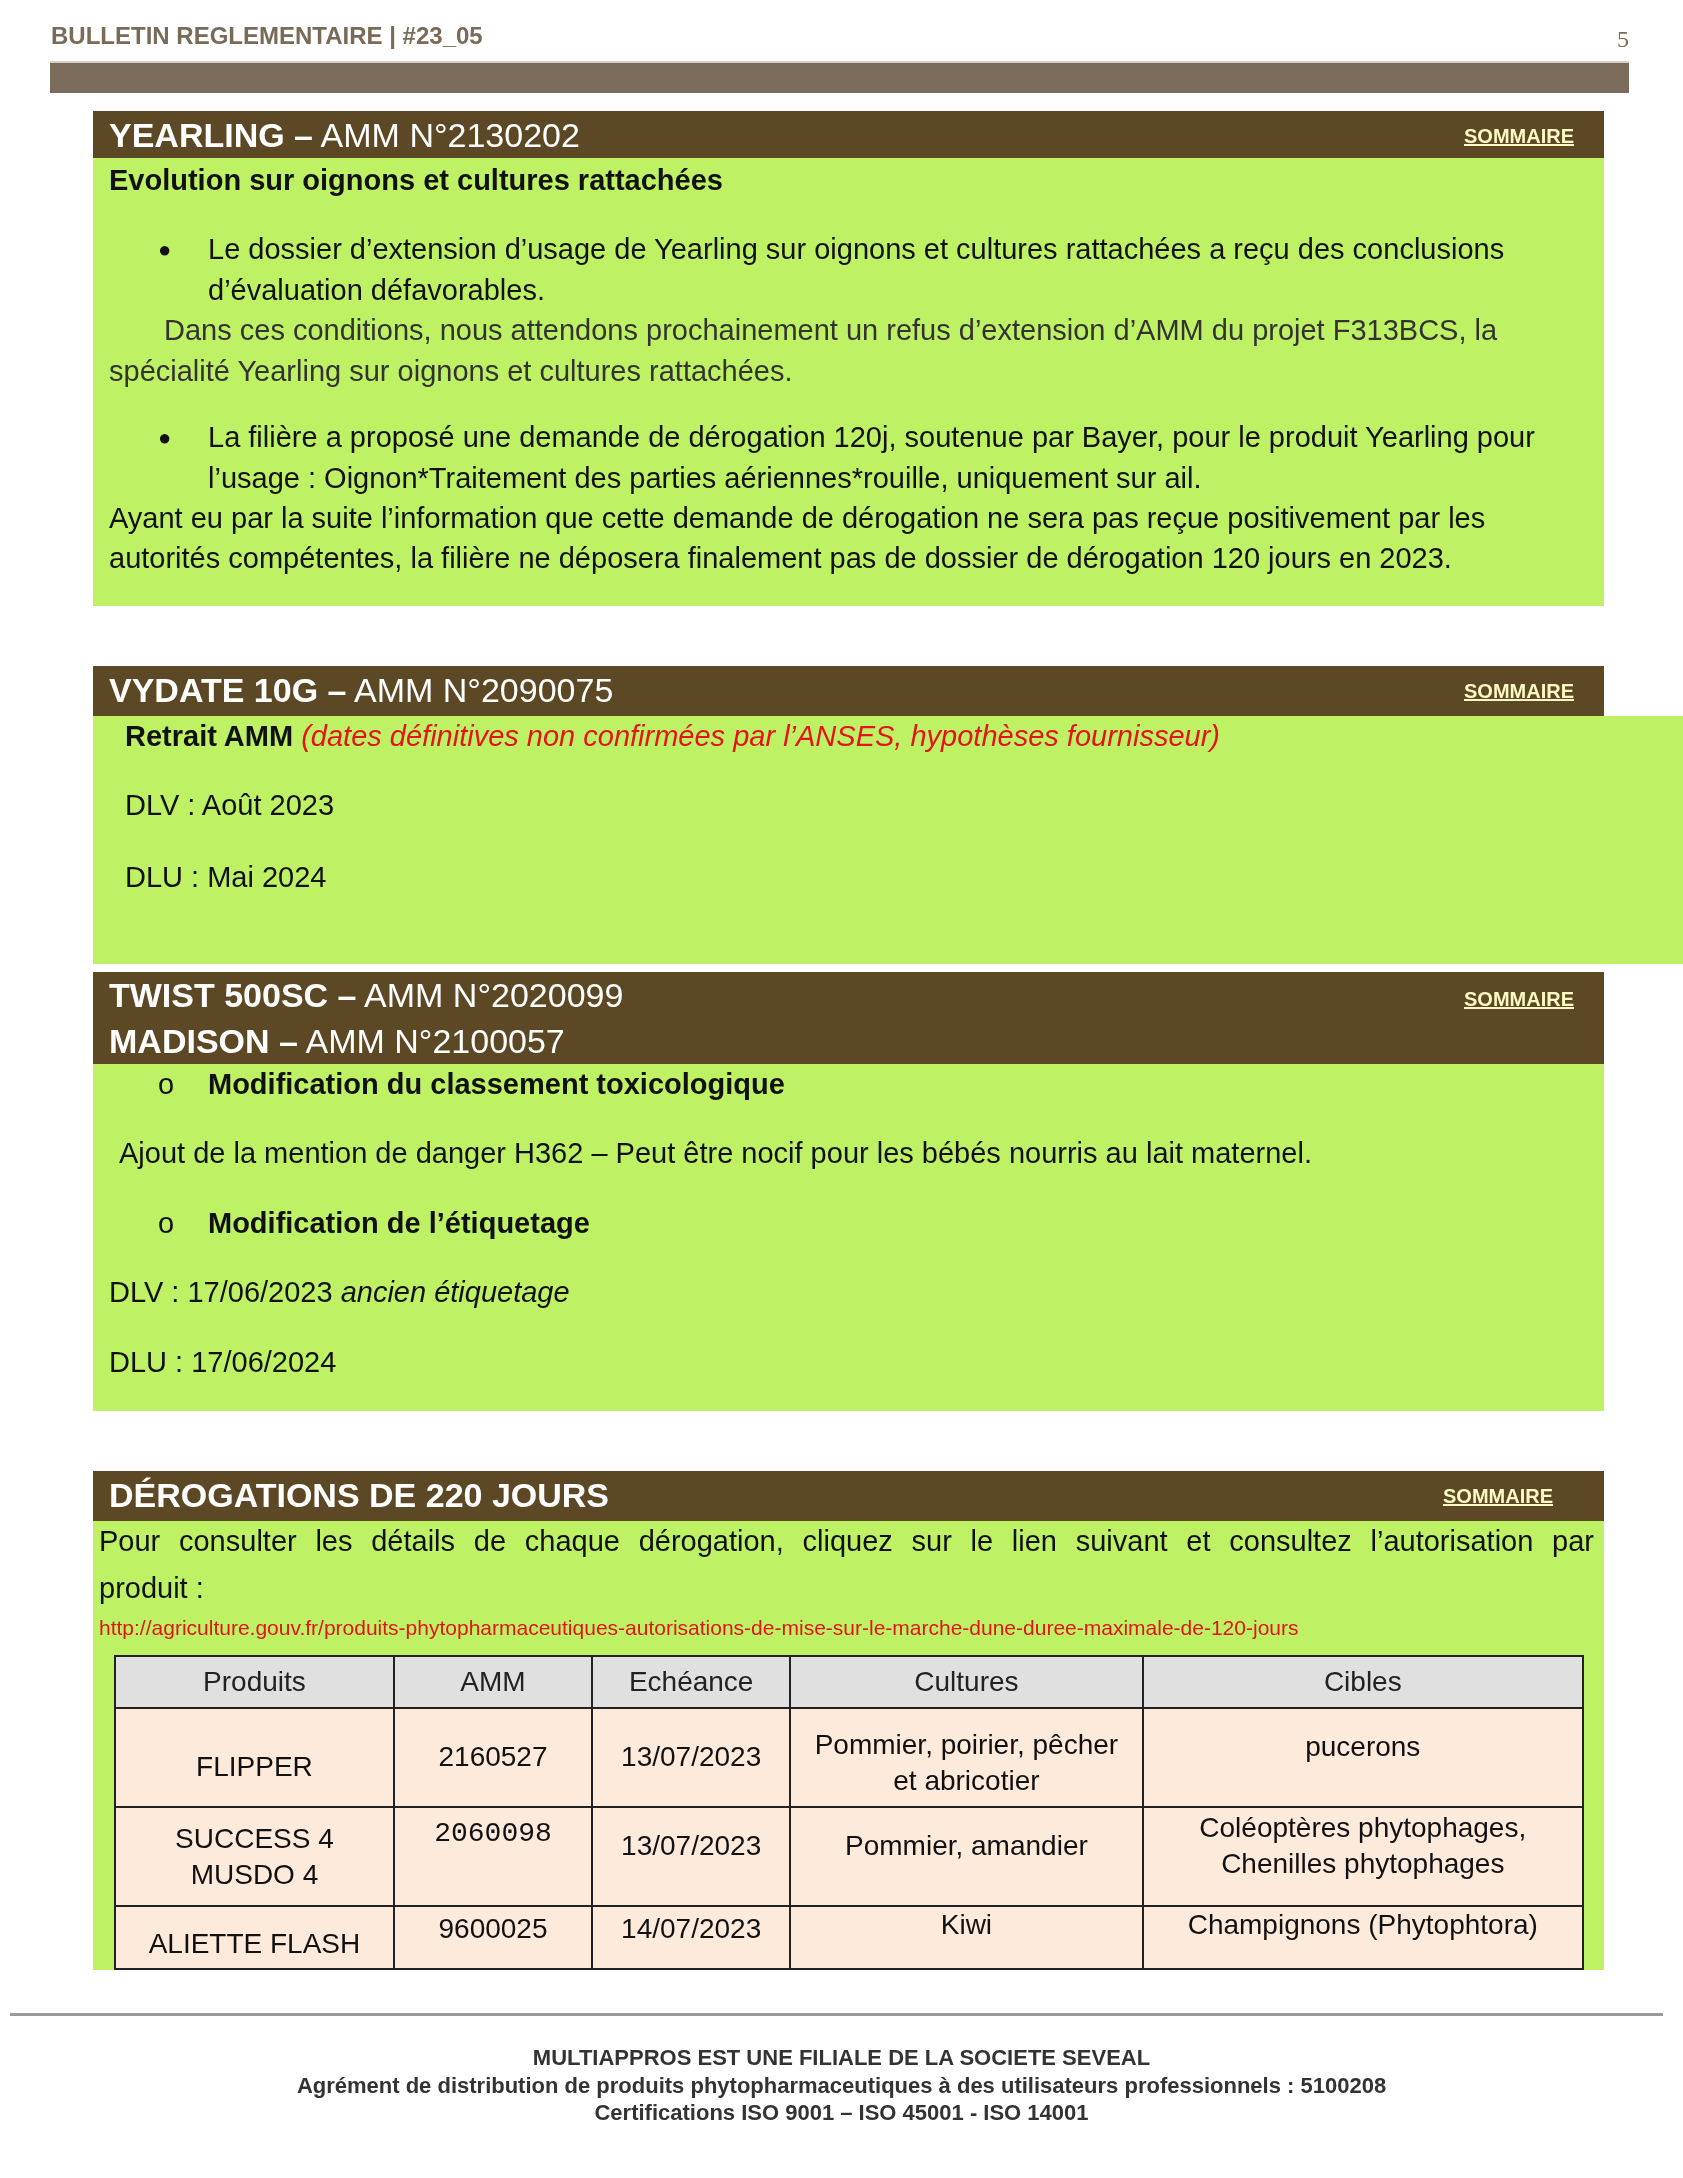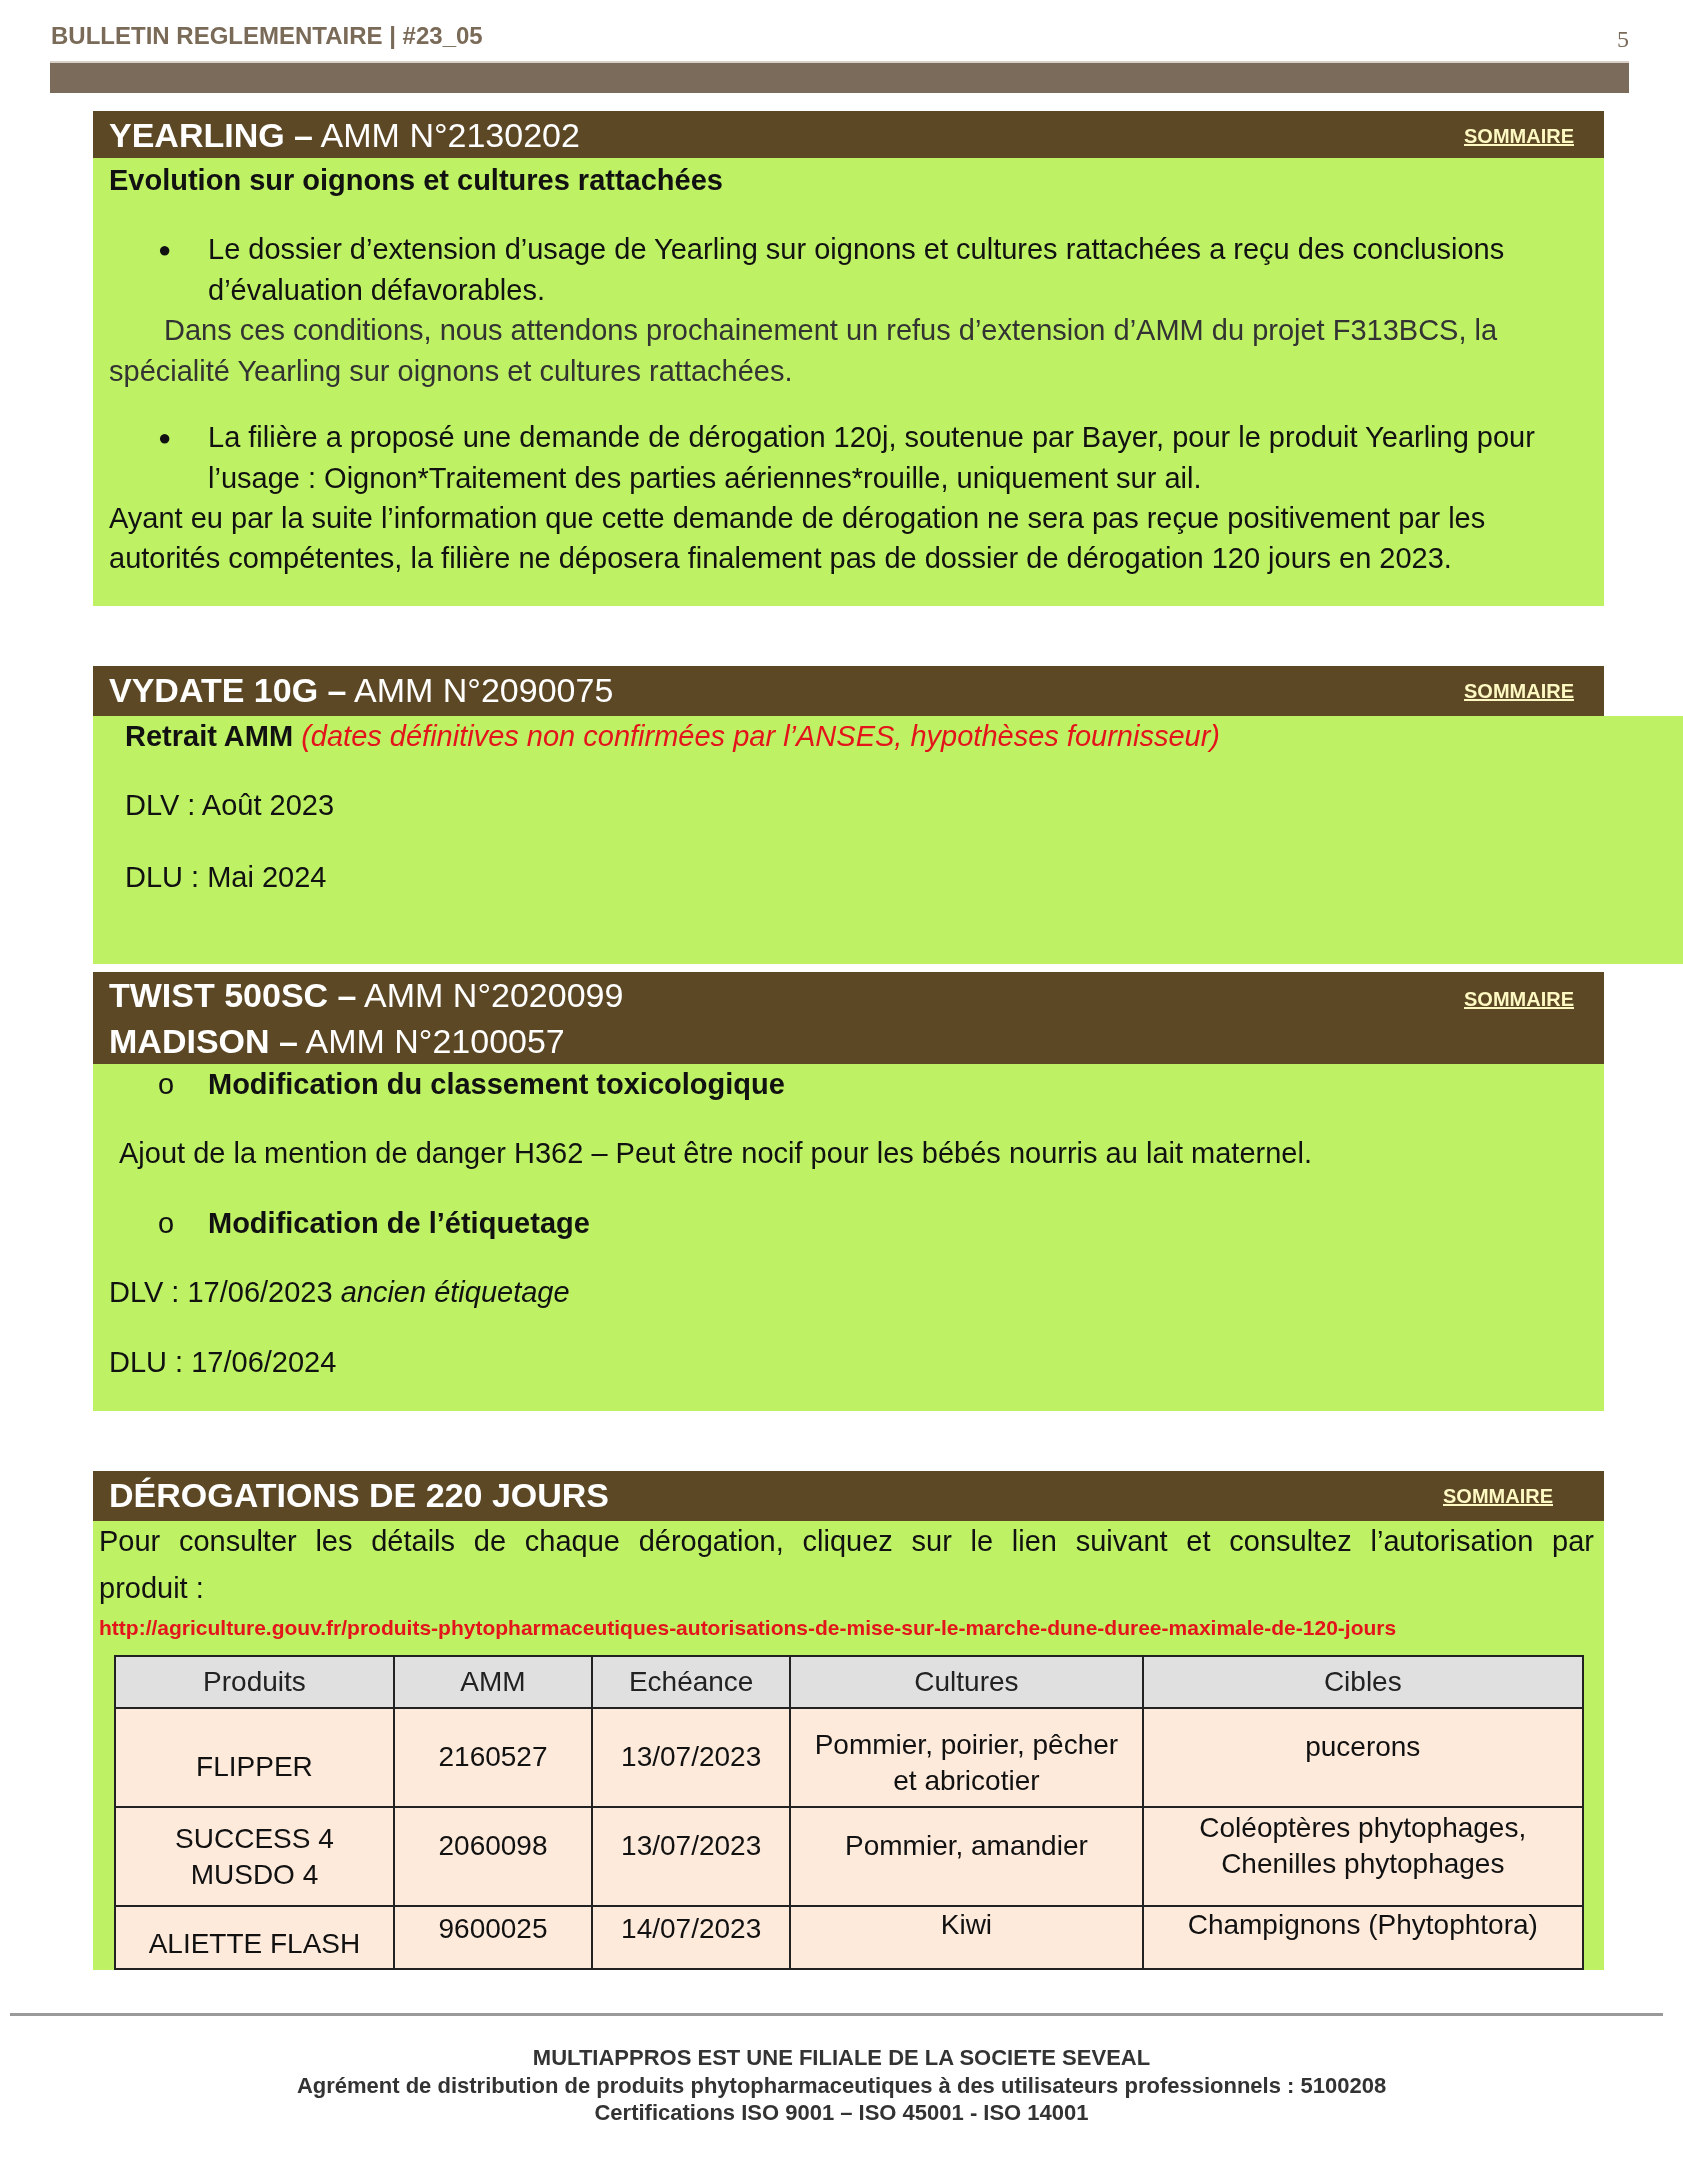--- a/index.html
+++ b/index.html
@@ -12,21 +12,21 @@
   .section-head { position:absolute; left:93px; width:1511px; background:#5c4824; color:#fff; box-sizing:border-box; padding-left:16px; }
   .section-head .title { font-size:34px; line-height:48px; }
   .section-head .title b { font-weight:bold; }
   .sommaire { position:absolute; right:30px; top:14px; font-size:20px; font-weight:bold; color:#fef9c3; text-decoration:underline; cursor:pointer; }
   .panel { position:absolute; left:93px; width:1511px; background:#bef264; box-sizing:border-box; }
 
   .txt { position:absolute; font-size:29px; line-height:41px; color:#111; }
   .bullet { position:absolute; font-size:22px; }
   .red-it { color:#e4141b; font-style:italic; }
   .grey { color:#333; }
-  .link { position:absolute; left:99px; top:1616px; font-size:21px; font-weight:bold; color:#e4141b; cursor:pointer; }
+  .link { position:absolute; left:99px; top:1616px; font-size:21px; font-weight:normal; color:#e4141b; cursor:pointer; }
 
   table.derog { position:absolute; left:114px; top:1655px; width:1470px; border-collapse:collapse; font-size:28px; }
   table.derog th { background:#e0e0e0; font-weight:normal; height:48px; border:2px solid #222; color:#222; }
   table.derog td { border:2px solid #222; text-align:center; vertical-align:middle; line-height:36px; background:#feeadb; }
 
   .footer-line { position:absolute; left:10px; top:2013px; width:1653px; height:3px; background:#9a9a9a; }
   .footer { position:absolute; left:0; width:1683px; text-align:center; font-weight:bold; font-size:22px; color:#333; }
 </style>
 </head>
 <body>
@@ -107,21 +107,21 @@
           <div>Pommier, poirier, pêcher</div>
           <div>et abricotier</div>
         </td>
       <td style="vertical-align:top;padding-top:20px;">pucerons</td>
     </tr>
     <tr style="height:99px;">
       <td>
           <div>SUCCESS 4</div>
           <div>MUSDO 4</div>
         </td>
-      <td style="vertical-align:top;padding-top:20px;">2060098</td>
+      <td style="vertical-align:top;padding-top:8px;font-family:Liberation Mono, monospace;">2060098</td>
       <td style="vertical-align:top;padding-top:20px;">13/07/2023</td>
       <td style="vertical-align:top;padding-top:20px;">Pommier, amandier</td>
       <td style="vertical-align:top;padding-top:2px;">
           <div>Coléoptères phytophages,</div>
           <div>Chenilles phytophages</div>
         </td>
     </tr>
     <tr style="height:63px;">
       <td style="padding-top:14px;">ALIETTE FLASH</td>
       <td style="vertical-align:top;padding-top:4px;">9600025</td>

